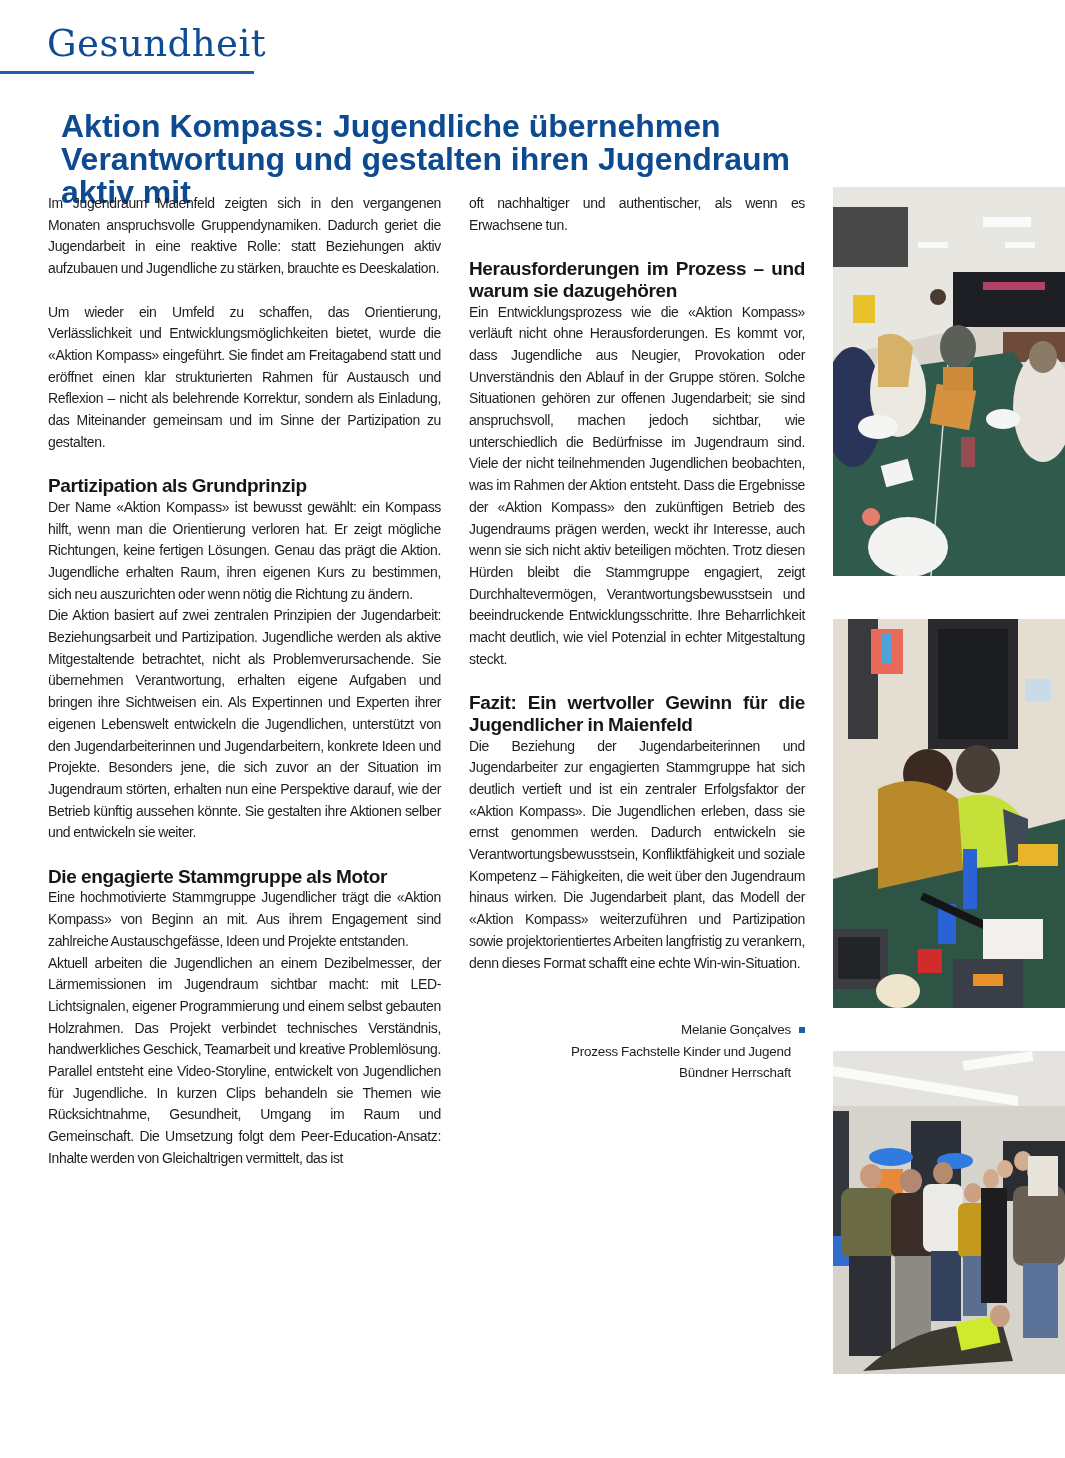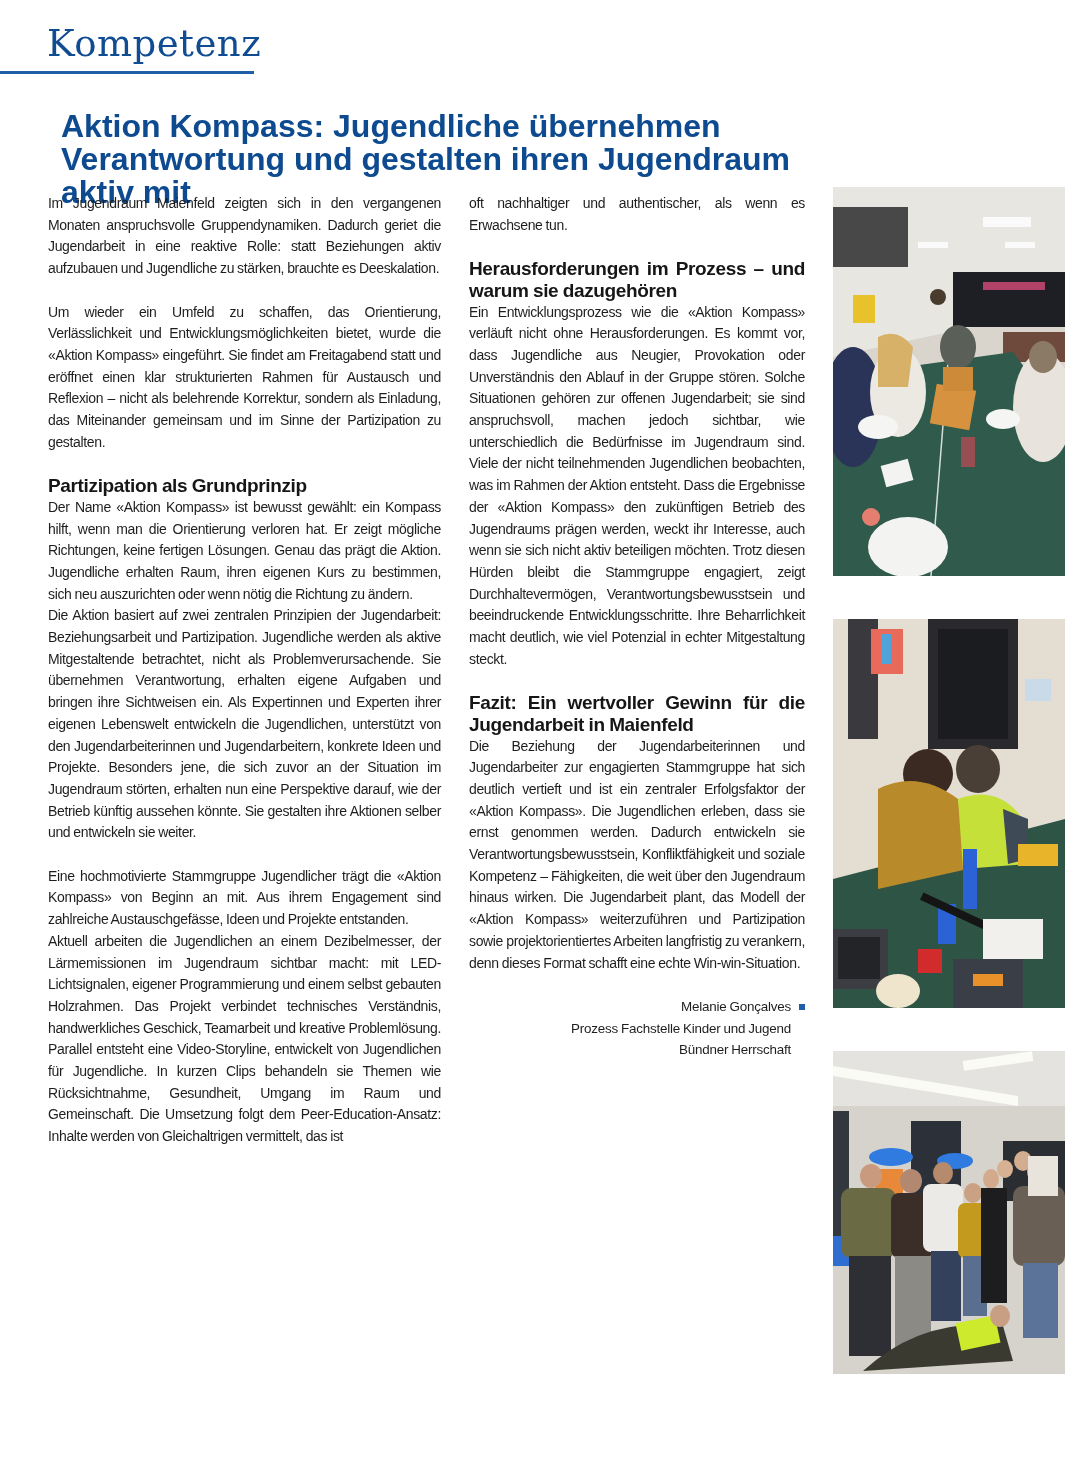--- a/index.html
+++ b/index.html
@@ -31,64 +31,65 @@
   .col p { margin: 0; }
   .col .gap { height: 21.7px; }
   .col h3 {
     margin: 0; font-size: 19px; line-height: 21.7px; font-weight: bold;
     color: #161616;
   }
   .sig {
     text-align: right; font-size: 13.4px; line-height: 21.7px;
     letter-spacing: -0.2px; padding-right: 14px;
   }
-  .sig .sig-name-line { position: relative; }
+  .sig .sig-name-line { position: relative; margin-top: 23px; }
   .end-square {
     position: absolute; right: -14px; top: 8px; width: 6px; height: 6px;
     background: #1f5fa8;
   }
   .photo {
     position: absolute; left: 833px; width: 232px; overflow: hidden;
   }
   .photo svg { display: block; width: 100%; height: 100%; }
   .photo-1 { top: 187px; height: 389px; }
   .photo-2 { top: 619px; height: 389px; }
   .photo-3 { top: 1051px; height: 323px; }
   .page-num-stub {
     position: absolute; left: 525px; top: 1455px; width: 10px; height: 3px;
   }
 </style>
 </head>
 <body>
 
-<h1 class="section-title">Kompetenz</h1>
+<h1 class="section-title">Gesundheit</h1>
 <div class="section-rule"></div>
 
 <h2 class="headline">Aktion Kompass: Jugendliche übernehmen Verantwortung und gestalten ihren Jugendraum aktiv mit</h2>
 
 <div class="col col-left">
   <p>Im Jugendraum Maienfeld zeigten sich in den vergangenen Monaten anspruchsvolle Gruppendynamiken. Dadurch geriet die Jugendarbeit in eine reaktive Rolle: statt Beziehungen aktiv aufzubauen und Jugendliche zu stärken, brauchte es Deeskalation.</p>
   <div class="gap"></div>
   <p>Um wieder ein Umfeld zu schaffen, das Orientierung, Verlässlichkeit und Entwicklungsmöglichkeiten bietet, wurde die «Aktion Kompass» eingeführt. Sie findet am Freitagabend statt und eröffnet einen klar strukturierten Rahmen für Austausch und Reflexion – nicht als belehrende Korrektur, sondern als Einladung, das Miteinander gemeinsam und im Sinne der Partizipation zu gestalten.</p>
   <div class="gap"></div>
   <h3>Partizipation als Grundprinzip</h3>
   <p>Der Name «Aktion Kompass» ist bewusst gewählt: ein Kompass hilft, wenn man die Orientierung verloren hat. Er zeigt mögliche Richtungen, keine fertigen Lösungen. Genau das prägt die Aktion. Jugendliche erhalten Raum, ihren eigenen Kurs zu bestimmen, sich neu auszurichten oder wenn nötig die Richtung zu ändern.</p>
   <p>Die Aktion basiert auf zwei zentralen Prinzipien der Jugendarbeit: Beziehungsarbeit und Partizipation. Jugendliche werden als aktive Mitgestaltende betrachtet, nicht als Problemverursachende. Sie übernehmen Verantwortung, erhalten eigene Aufgaben und bringen ihre Sichtweisen ein. Als Expertinnen und Experten ihrer eigenen Lebenswelt entwickeln die Jugendlichen, unterstützt von den Jugendarbeiterinnen und Jugendarbeitern, konkrete Ideen und Projekte. Besonders jene, die sich zuvor an der Situation im Jugendraum störten, erhalten nun eine Perspektive darauf, wie der Betrieb künftig aussehen könnte. Sie gestalten ihre Aktionen selber und entwickeln sie weiter.</p>
   <div class="gap"></div>
+  <h3>Die engagierte Stammgruppe als Motor</h3>
   <p>Eine hochmotivierte Stammgruppe Jugendlicher trägt die «Aktion Kompass» von Beginn an mit. Aus ihrem Engagement sind zahlreiche Austauschgefässe, Ideen und Projekte entstanden.</p>
   <p>Aktuell arbeiten die Jugendlichen an einem Dezibelmesser, der Lärmemissionen im Jugendraum sichtbar macht: mit LED-Lichtsignalen, eigener Programmierung und einem selbst gebauten Holzrahmen. Das Projekt verbindet technisches Verständnis, handwerkliches Geschick, Teamarbeit und kreative Problemlösung. Parallel entsteht eine Video-Storyline, entwickelt von Jugendlichen für Jugendliche. In kurzen Clips behandeln sie Themen wie Rücksichtnahme, Gesundheit, Umgang im Raum und Gemeinschaft. Die Umsetzung folgt dem Peer-Education-Ansatz: Inhalte werden von Gleichaltrigen vermittelt, das ist</p>
 </div>
 
 <div class="col col-mid">
   <p>oft nachhaltiger und authentischer, als wenn es Erwachsene tun.</p>
   <div class="gap"></div>
   <h3>Herausforderungen im Prozess – und warum sie dazugehören</h3>
   <p>Ein Entwicklungsprozess wie die «Aktion Kompass» verläuft nicht ohne Herausforderungen. Es kommt vor, dass Jugendliche aus Neugier, Provokation oder Unverständnis den Ablauf in der Gruppe stören. Solche Situationen gehören zur offenen Jugendarbeit; sie sind anspruchsvoll, machen jedoch sichtbar, wie unterschiedlich die Bedürfnisse im Jugendraum sind. Viele der nicht teilnehmenden Jugendlichen beobachten, was im Rahmen der Aktion entsteht. Dass die Ergebnisse der «Aktion Kompass» den zukünftigen Betrieb des Jugendraums prägen werden, weckt ihr Interesse, auch wenn sie sich nicht aktiv beteiligen möchten. Trotz diesen Hürden bleibt die Stammgruppe engagiert, zeigt Durchhaltevermögen, Verantwortungsbewusstsein und beeindruckende Entwicklungsschritte. Ihre Beharrlichkeit macht deutlich, wie viel Potenzial in echter Mitgestaltung steckt.</p>
   <div class="gap"></div>
-  <h3>Fazit: Ein wertvoller Gewinn für die Jugendarbeit in Maienfeld</h3>
+  <h3>Fazit: Ein wertvoller Gewinn für die Jugendlicher in Maienfeld</h3>
   <p>Die Beziehung der Jugendarbeiterinnen und Jugendarbeiter zur engagierten Stammgruppe hat sich deutlich vertieft und ist ein zentraler Erfolgsfaktor der «Aktion Kompass». Die Jugendlichen erleben, dass sie ernst genommen werden. Dadurch entwickeln sie Verantwortungsbewusstsein, Konfliktfähigkeit und soziale Kompetenz – Fähigkeiten, die weit über den Jugendraum hinaus wirken. Die Jugendarbeit plant, das Modell der «Aktion Kompass» weiterzuführen und Partizipation sowie projektorientiertes Arbeiten langfristig zu verankern, denn dieses Format schafft eine echte Win-win-Situation.</p>
   <div class="gap"></div>
   <div class="sig">
     <div class="sig-name-line">
       <span>Melanie Gonçalves</span>
       <span class="end-square"></span>
     </div>
     <div>Prozess Fachstelle Kinder und Jugend</div>
     <div>Bündner Herrschaft</div>
   </div>

